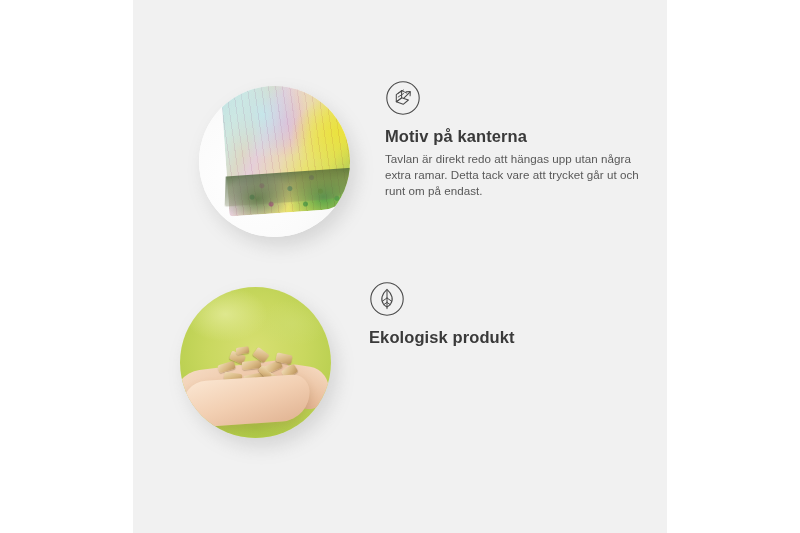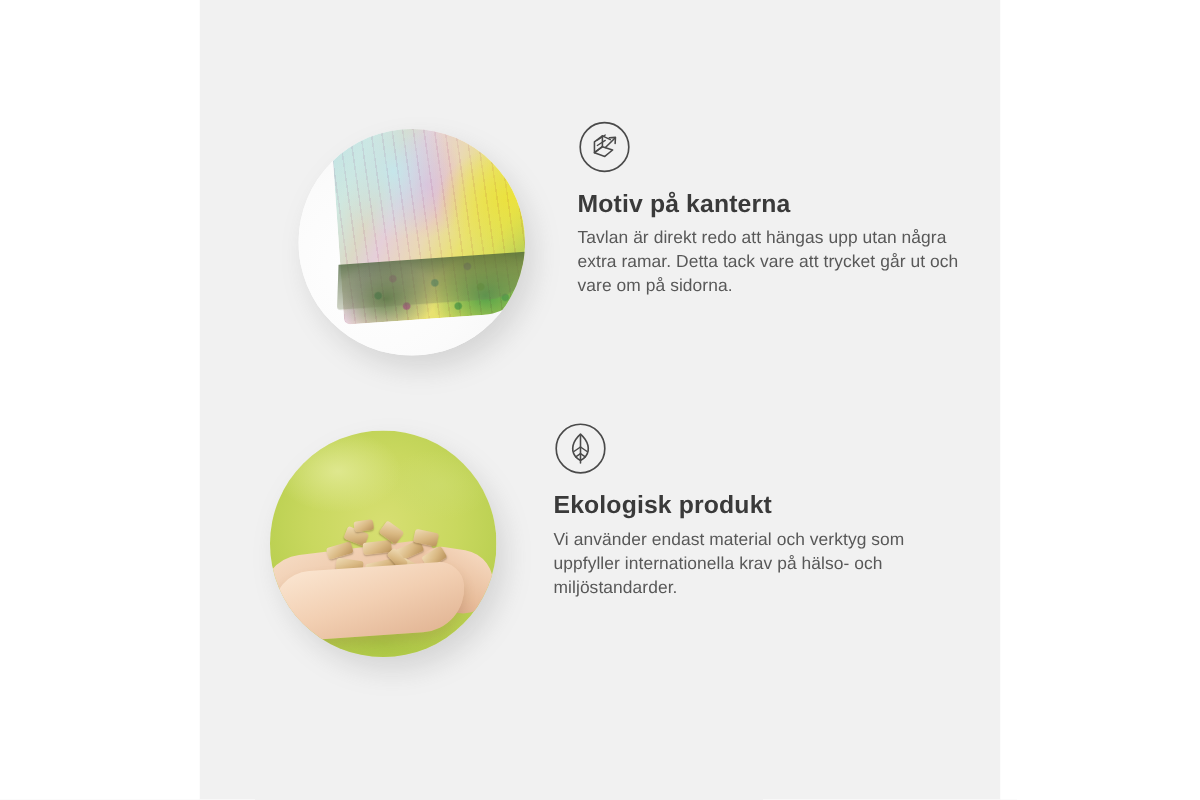--- a/index.html
+++ b/index.html
@@ -166,21 +166,21 @@
           <path d="M11.3 21.8 L11.3 14.6 L16.6 10.6 L16.6 17.8 Z" fill="none" stroke="#4a4a4a" stroke-width="1.05" stroke-linejoin="round"></path>
           <path d="M11.3 21.8 L16.6 17.8 L23.4 20.0 L18.2 24.3 Z" fill="none" stroke="#4a4a4a" stroke-width="1.05" stroke-linejoin="round"></path>
           <path d="M16.6 10.6 L21.9 13.1" fill="none" stroke="#4a4a4a" stroke-width="1.05" stroke-linecap="round"></path>
           <path d="M13.2 13.4 L18.5 10.0" fill="none" stroke="#4a4a4a" stroke-width=".9" stroke-linecap="round"></path>
           <path d="M13.2 17.0 L18.5 13.6" fill="none" stroke="#4a4a4a" stroke-width=".9" stroke-linecap="round"></path>
           <path d="M18.6 18.3 L24.7 12.3" fill="none" stroke="#4a4a4a" stroke-width="1.05" stroke-linecap="round"></path>
           <path d="M21.2 11.8 L25.3 11.6 L25.1 15.7" fill="none" stroke="#4a4a4a" stroke-width="1.05" stroke-linecap="round" stroke-linejoin="round"></path>
         </svg>
       </div>
       <h2 class="feature-title">Motiv på kanterna</h2>
-      <p class="feature-body">Tavlan är direkt redo att hängas upp utan några extra ramar. Detta tack vare att trycket går ut och vare om på sidorna.</p>
+      <p class="feature-body">Tavlan är direkt redo att hängas upp utan några extra ramar. Detta tack vare att trycket går ut och runt om på endast.</p>
     </div>
   </div>
 
   <div class="feature feature-2">
 
     <div class="photo photo-2">
       <div class="eco-scene">
         <div class="eco-blur"></div>
       </div>
       <div class="hand-back"></div>
@@ -208,20 +208,19 @@
           <circle cx="18" cy="18" r="16.2" fill="none" stroke="#4a4a4a" stroke-width="1.1"></circle>
           <path d="M18 8.4 C23.4 13.2 24.6 18.9 21.6 23.0 C20.6 24.4 19.4 25.3 18 26.0 C16.6 25.3 15.4 24.4 14.4 23.0 C11.4 18.9 12.6 13.2 18 8.4 Z" fill="none" stroke="#4a4a4a" stroke-width="1.1" stroke-linejoin="round"></path>
           <path d="M18 9.6 L18 27.6" fill="none" stroke="#4a4a4a" stroke-width="1.05" stroke-linecap="round"></path>
           <path d="M18 17.0 L13.6 20.0" fill="none" stroke="#4a4a4a" stroke-width="1.0" stroke-linecap="round"></path>
           <path d="M18 17.0 L22.4 20.0" fill="none" stroke="#4a4a4a" stroke-width="1.0" stroke-linecap="round"></path>
           <path d="M18 21.4 L14.8 23.6" fill="none" stroke="#4a4a4a" stroke-width="1.0" stroke-linecap="round"></path>
           <path d="M18 21.4 L21.2 23.6" fill="none" stroke="#4a4a4a" stroke-width="1.0" stroke-linecap="round"></path>
         </svg>
       </div>
       <h2 class="feature-title">Ekologisk produkt</h2>
-      <p class="feature-body">Vi använder endast material och verktyg som uppfyller internationella krav på hälso- och miljöstandarder.</p>
     </div>
   </div>
 
   <div class="bar-left"></div>
   <div class="bar-right"></div>
 
 </div>
 
 </body></html>

